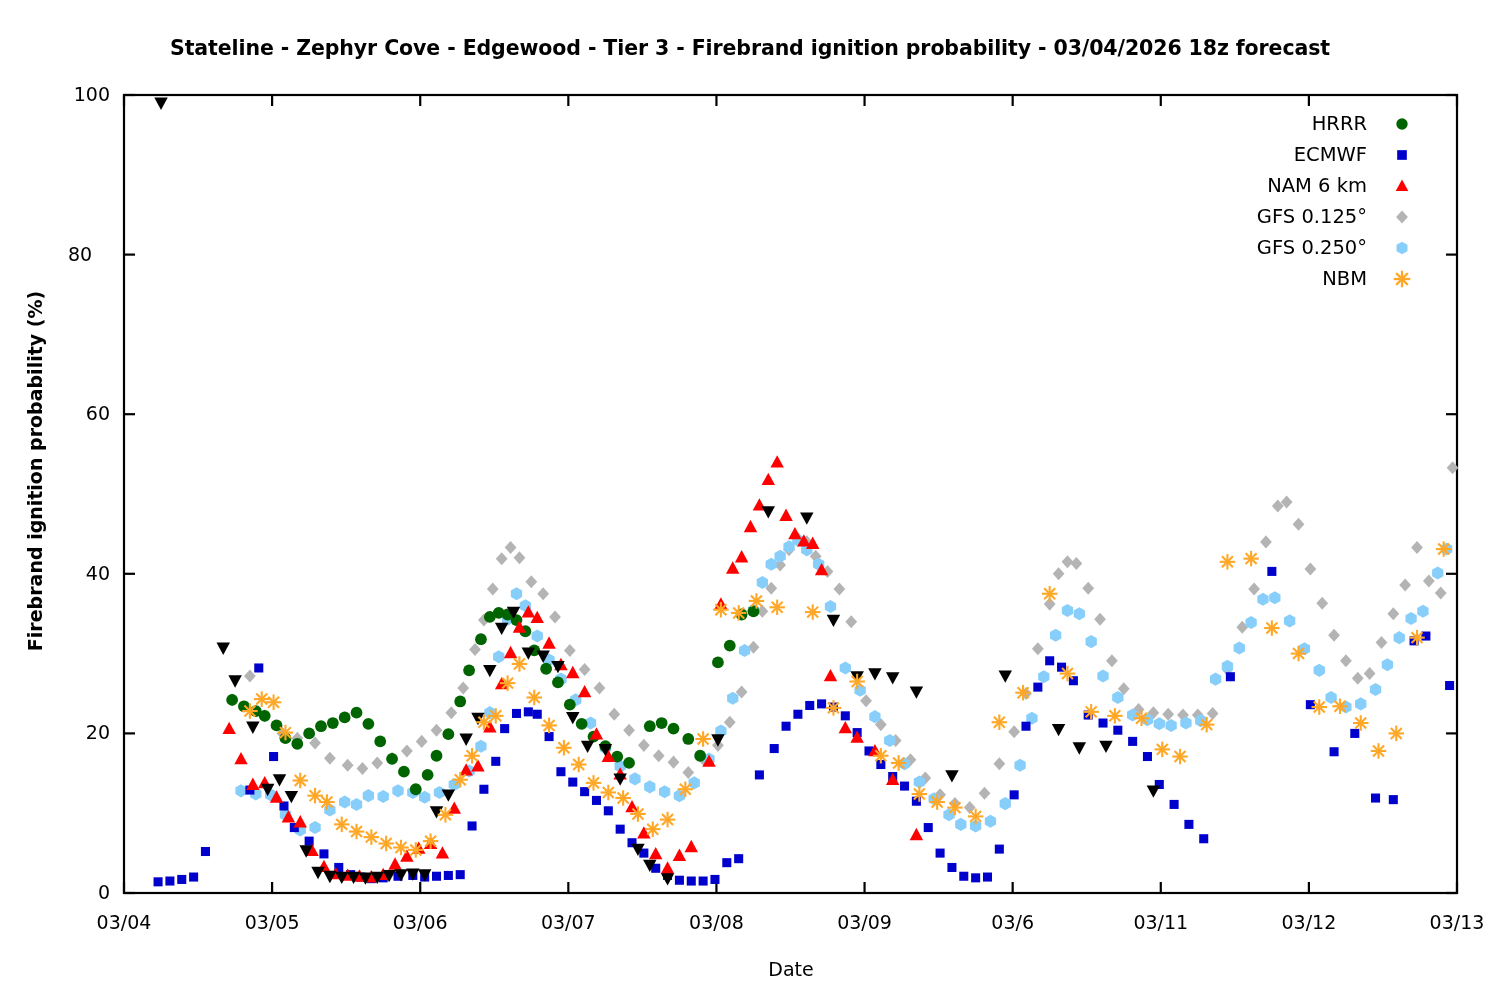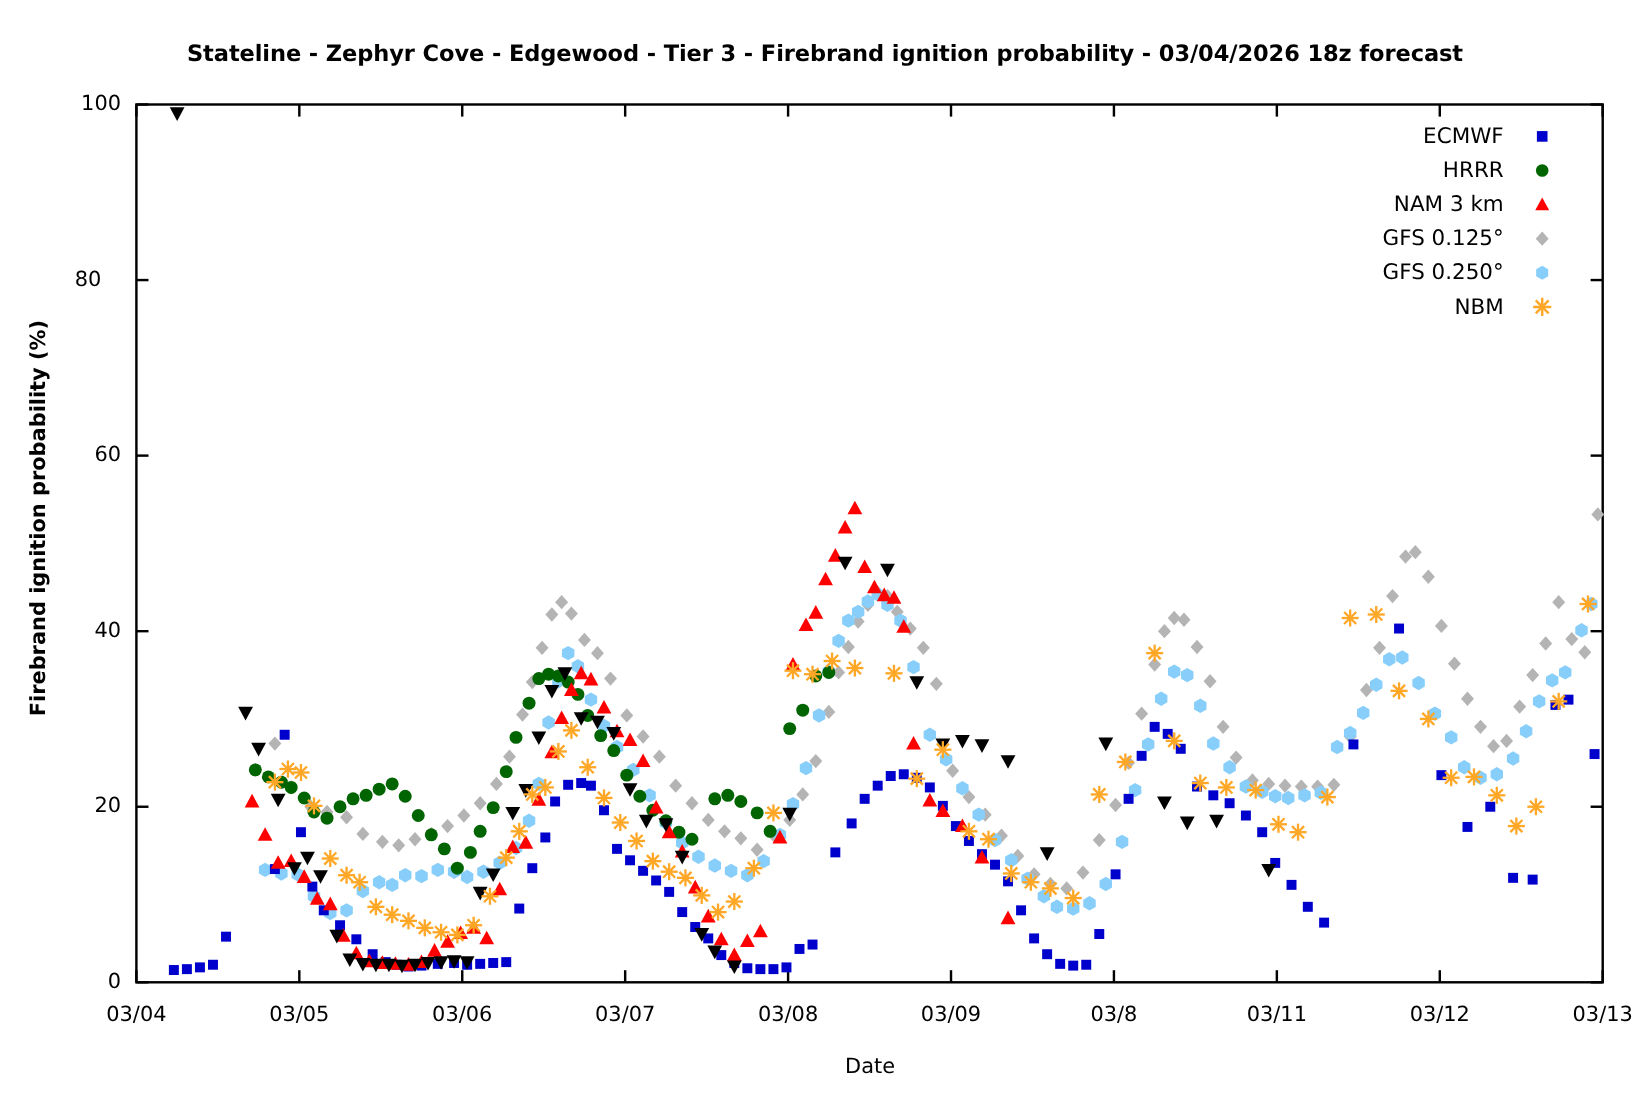--- a/index.html
+++ b/index.html
@@ -1012,41 +1012,41 @@
       <div class="ytick-label" style="left: 50px; top: 242.6px; text-align: center;">80</div>
       <div class="ytick-label" style="left: 50px; top: 83px;">100</div>
     </div>
   <div id="xtick-labels">
       <div class="xtick-label" style="left: 64px; top: 911px;">03/04</div>
       <div class="xtick-label" style="left: 212.111px; top: 911px;">03/05</div>
       <div class="xtick-label" style="left: 360.222px; top: 911px;">03/06</div>
       <div class="xtick-label" style="left: 508.333px; top: 911px;">03/07</div>
       <div class="xtick-label" style="left: 656.444px; top: 911px;">03/08</div>
       <div class="xtick-label" style="left: 804.556px; top: 911px;">03/09</div>
-      <div class="xtick-label" style="left: 952.667px; top: 911px;">03/8</div>
+      <div class="xtick-label" style="left: 952.667px; top: 911px;">03/6</div>
       <div class="xtick-label" style="left: 1100.78px; top: 911px;">03/11</div>
       <div class="xtick-label" style="left: 1248.89px; top: 911px;">03/12</div>
       <div class="xtick-label" style="left: 1397px; top: 911px;">03/13</div>
     </div>
 
   <div id="legend">
       <div class="legend-row">
+        <span class="legend-label">HRRR</span>
+        <span class="legend-marker"><svg width="26" height="26">
+            <circle cx="13" cy="13" r="5.704000000000001" fill="#006400"></circle>
+          </svg></span>
+      </div>
+      <div class="legend-row">
         <span class="legend-label">ECMWF</span>
         <span class="legend-marker"><svg width="26" height="26">
             <rect x="8.164" y="8.164" width="9.672" height="9.672" fill="#0000cd"></rect>
           </svg></span>
       </div>
       <div class="legend-row">
-        <span class="legend-label">HRRR</span>
-        <span class="legend-marker"><svg width="26" height="26">
-            <circle cx="13" cy="13" r="5.704000000000001" fill="#006400"></circle>
-          </svg></span>
-      </div>
-      <div class="legend-row">
-        <span class="legend-label">NAM 3 km</span>
+        <span class="legend-label">NAM 6 km</span>
         <span class="legend-marker"><svg width="26" height="26">
             <polygon points="13,6.489999999999999 6.675999999999999,18.084 19.324,18.084" fill="#ff0000"></polygon>
           </svg></span>
       </div>
       <div class="legend-row">
         <span class="legend-label">GFS 0.125°</span>
         <span class="legend-marker"><svg width="26" height="26">
             <polygon points="13,6.489999999999999 18.89,13 13,19.51 7.11,13" fill="#b4b4b4"></polygon>
           </svg></span>
       </div>

